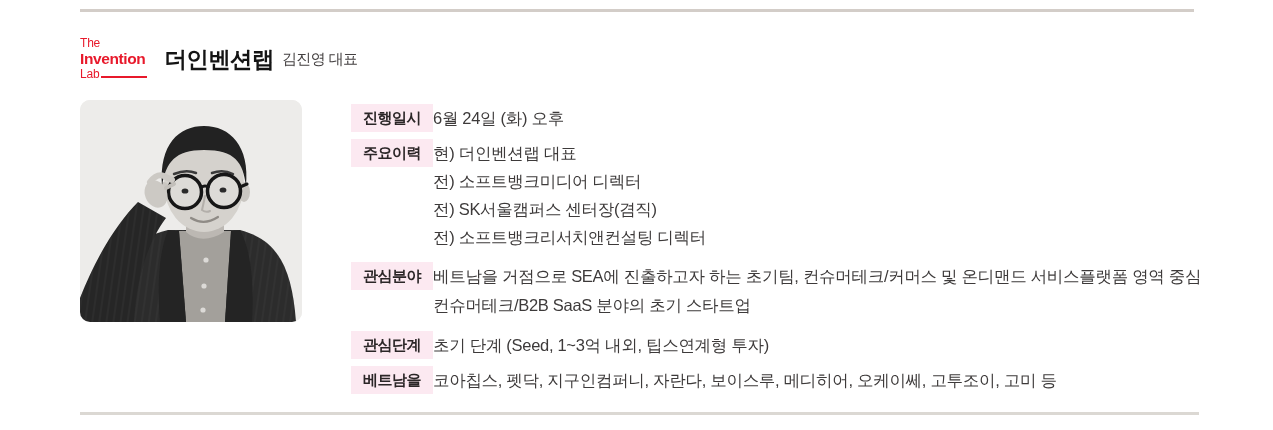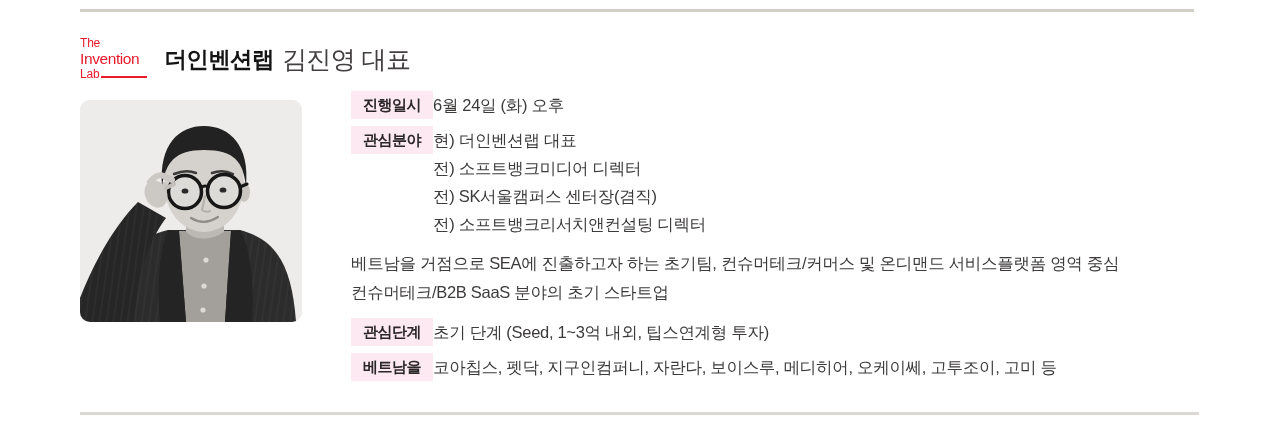--- a/index.html
+++ b/index.html
@@ -7,34 +7,34 @@
     position:relative;width:1273px;height:430px;background:#ffffff;overflow:hidden;
     font-family:"Liberation Sans",sans-serif;
   }
   .rule{position:absolute;height:3px;}
   .rule-top{left:80px;top:9px;width:1114px;background:var(--rule-top,#d3cdc8);}
   .rule-bottom{left:80px;top:412px;width:1119px;background:var(--rule-bottom,#dbd8d3);}
 
   .header{position:absolute;left:80px;top:36px;height:46px;display:flex;align-items:center;gap:17px;}
   .logo{color:var(--accent,#e8192b);line-height:1.1;user-select:none;}
   .logo .l1{font-size:12px;font-weight:400;letter-spacing:-0.2px;}
-  .logo .l2{font-size:15.5px;font-weight:400;letter-spacing:-0.4px;}
+  .logo .l2{font-size:15.5px;font-weight:700;letter-spacing:-0.4px;}
   .logo .l3{font-size:12px;font-weight:400;display:flex;align-items:center;letter-spacing:-0.2px;}
   .lab-line{display:inline-block;width:46px;height:2px;background:var(--accent,#e8192b);margin-left:2px;margin-top:5px;}
 
   .title{display:flex;align-items:center;gap:8px;white-space:nowrap;}
   .company{font-size:22.5px;font-weight:800;color:var(--title-text,#141414);letter-spacing:-0.6px;}
-  .person{font-size:25px;font-weight:500;color:var(--subtitle-text,#444041);letter-spacing:-0.6px;}
+  .person{font-size:15px;font-weight:500;color:var(--subtitle-text,#444041);letter-spacing:-0.6px;}
 
   .photo{
     position:absolute;left:80px;top:100px;width:222px;height:222px;
     border-radius:10px;overflow:hidden;background:var(--photo-bg,#edecea);
   }
 
-  .info{position:absolute;left:351px;top:91px;}
+  .info{position:absolute;left:351px;top:104px;}
   .row{display:flex;align-items:flex-start;margin-bottom:7px;}
   .row-label{
     flex:0 0 82px;width:82px;height:28px;background:var(--label-bg,#fce9f1);
     color:var(--label-text,#2b2627);font-size:15px;font-weight:700;letter-spacing:-0.5px;
     display:flex;align-items:center;justify-content:center;
   }
   .row-value{color:var(--value-text,#3d3a3a);font-size:16.5px;letter-spacing:-0.3px;}
   .vline{line-height:28px;white-space:nowrap;}
   .row-history{margin-bottom:11px;}
   .row-interest{margin-bottom:11px;}
@@ -117,30 +117,31 @@
   <div class="info">
 
     <div class="row">
       <div class="row-label">진행일시</div>
       <div class="row-value">
         <div class="vline">6월 24일 (화) 오후</div>
       </div>
     </div>
 
     <div class="row row-history">
-      <div class="row-label">관심분야</div>
+      <div class="row-label">주요이력</div>
       <div class="row-value">
         <div class="vline">현) 더인벤션랩 대표</div>
         <div class="vline">전) 소프트뱅크미디어 디렉터</div>
         <div class="vline">전) SK서울캠퍼스 센터장(겸직)</div>
         <div class="vline">전) 소프트뱅크리서치앤컨설팅 디렉터</div>
       </div>
     </div>
 
     <div class="row row-interest">
+      <div class="row-label">관심분야</div>
       <div class="row-value">
         <div class="vline">베트남을 거점으로 SEA에 진출하고자 하는 초기팀, 컨슈머테크/커머스 및 온디맨드 서비스플랫폼 영역 중심</div>
         <div class="vline">컨슈머테크/B2B SaaS 분야의 초기 스타트업</div>
       </div>
     </div>
 
     <div class="row">
       <div class="row-label">관심단계</div>
       <div class="row-value">
         <div class="vline">초기 단계 (Seed, 1~3억 내외, 팁스연계형 투자)</div>

